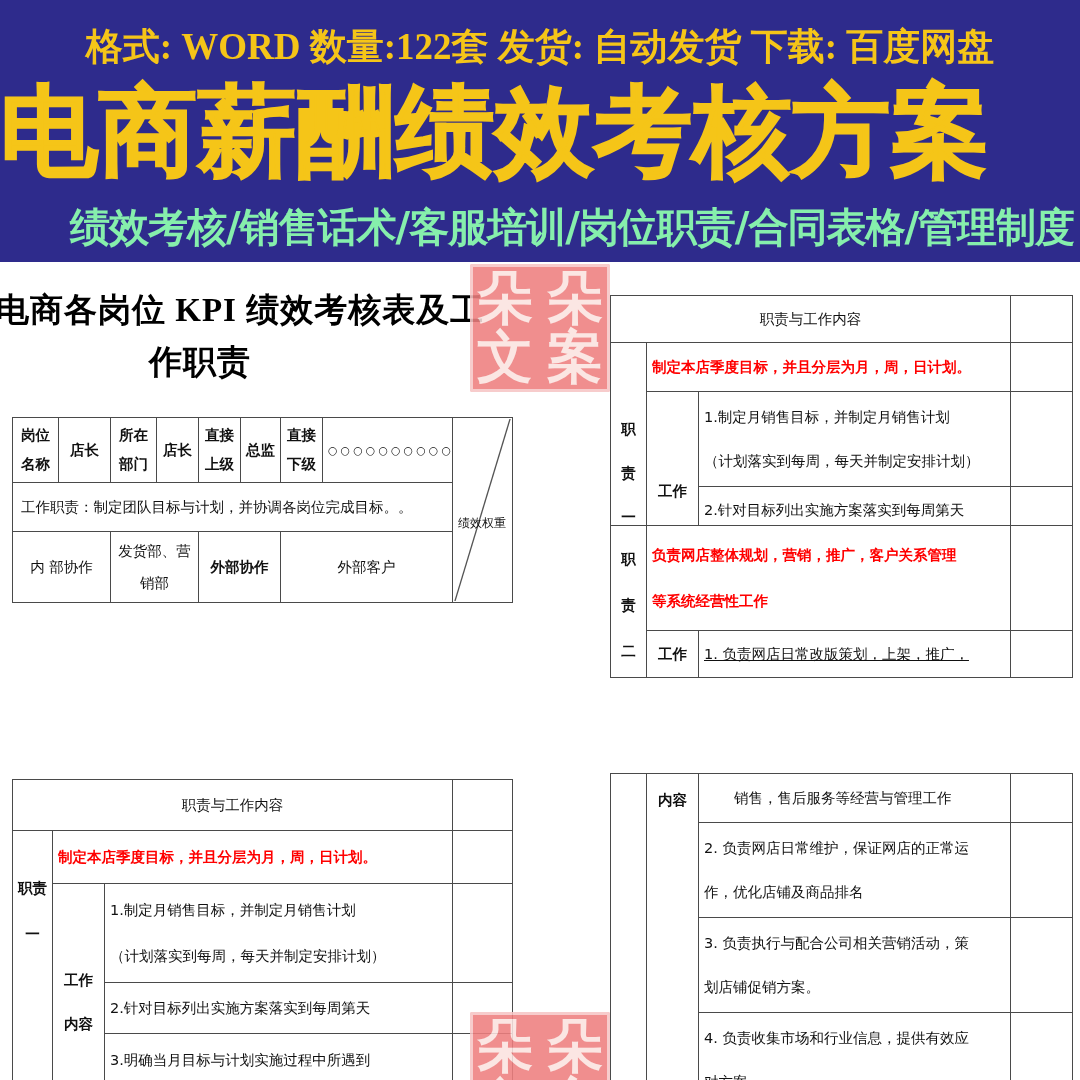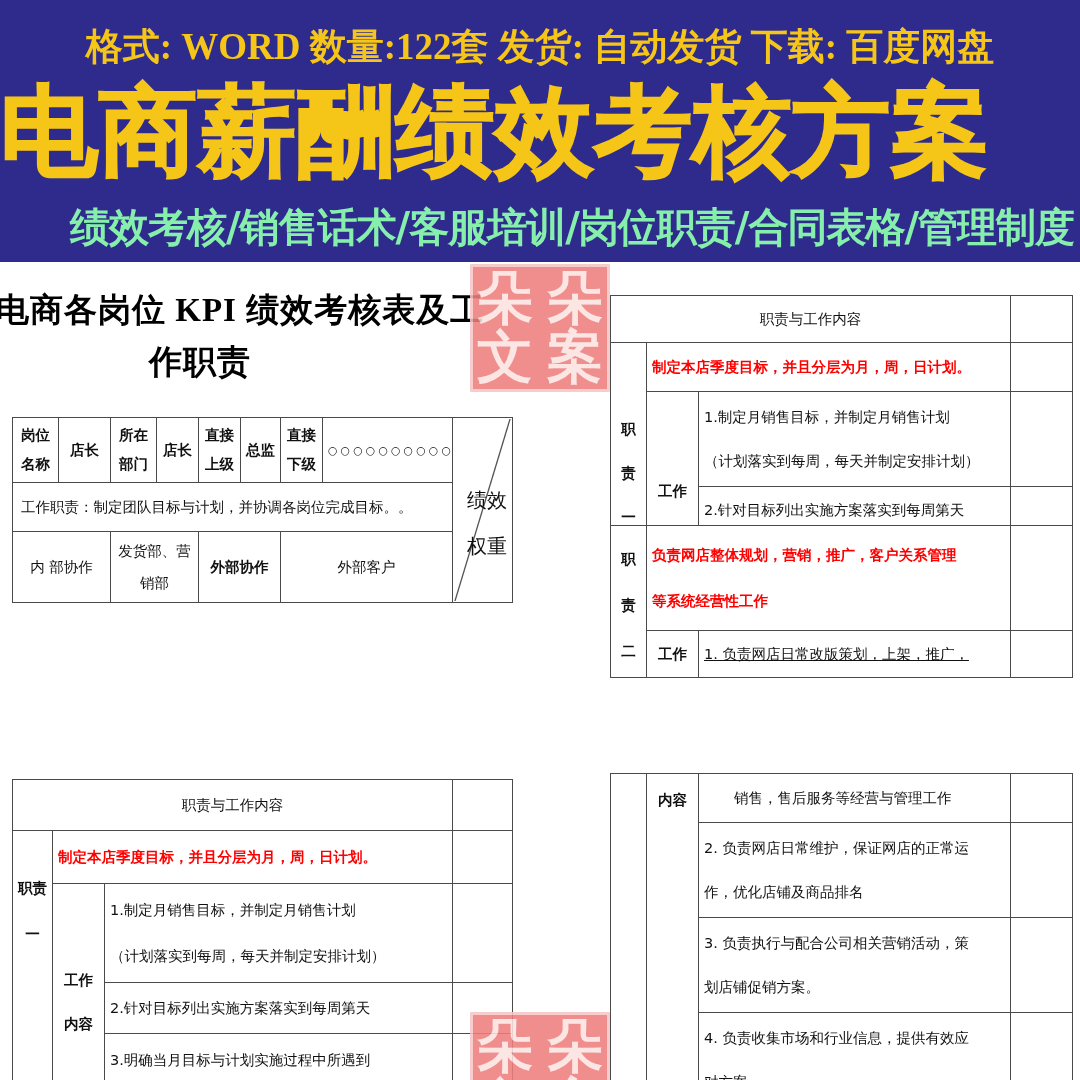--- a/index.html
+++ b/index.html
@@ -92,21 +92,21 @@
   }
   td.ctr{text-align:center;}
   td.red{color:#FF0000;font-weight:bold;font-size:15.5px;}
   td.blank{}
 
   
   .diagcell{position:relative;overflow:hidden;}
   .diagcell svg{position:absolute;left:0;top:0;width:100%;height:100%;}
   .diagcell .dlabel{
     position:relative;z-index:2;
-    text-align:right;font-size:20px;line-height:46px;
+    text-align:left;font-size:12px;line-height:46px;
     padding-top:26px;
     word-break:break-all;
   }
 
   
   .tbl-left-1{position:absolute;left:12px;top:126px;width:500px;}
   
   .tbl-left-2{position:absolute;left:12px;top:488px;width:500px;}
 
   

